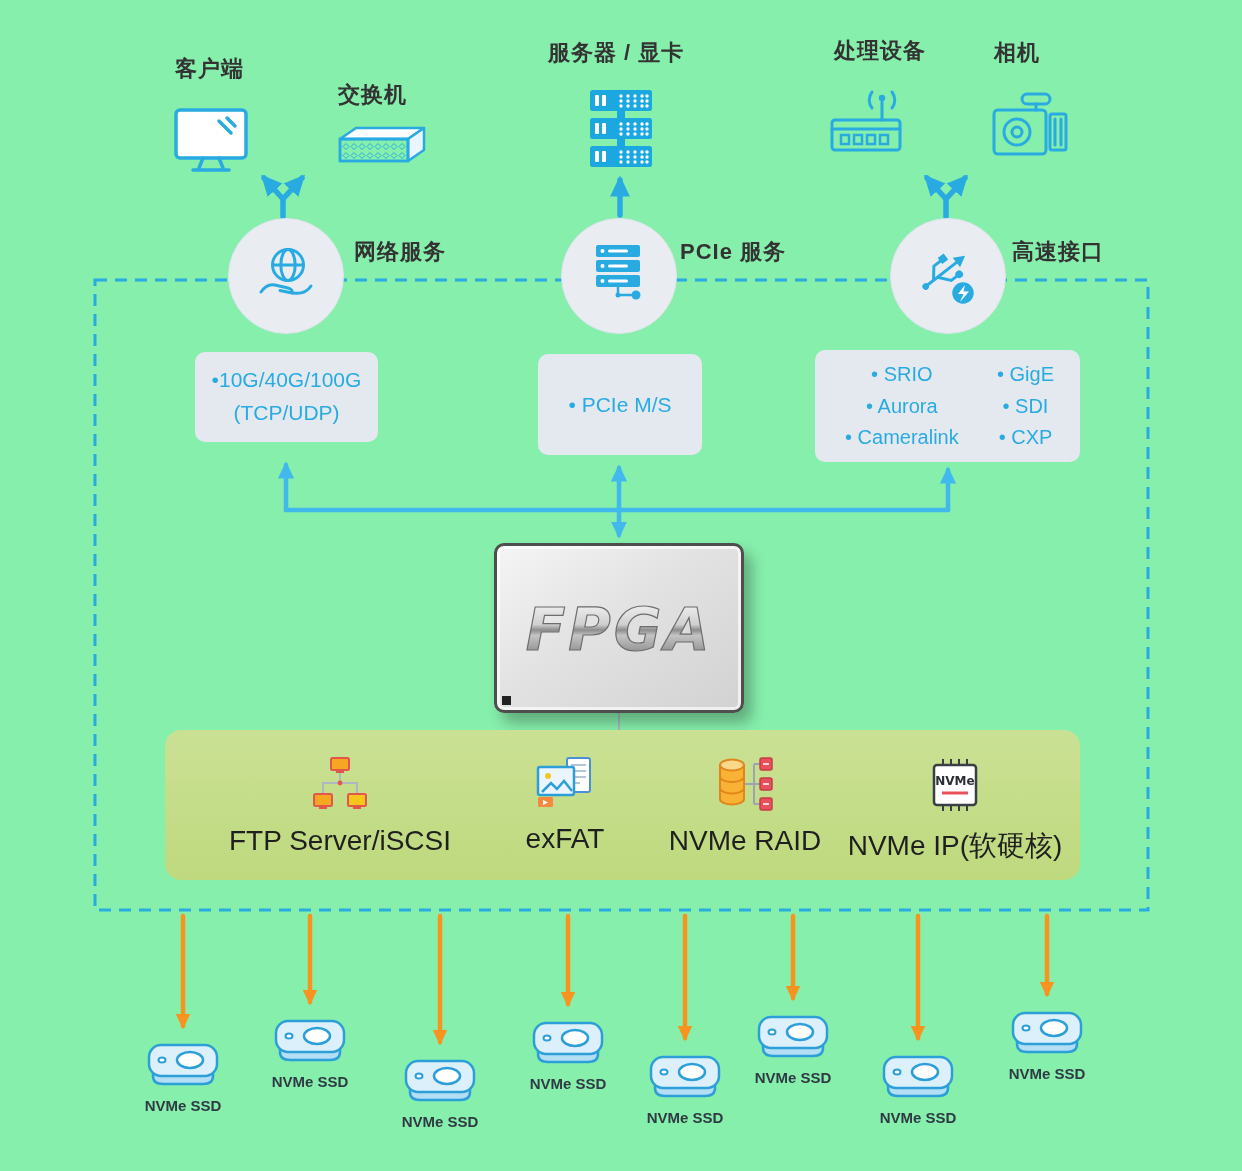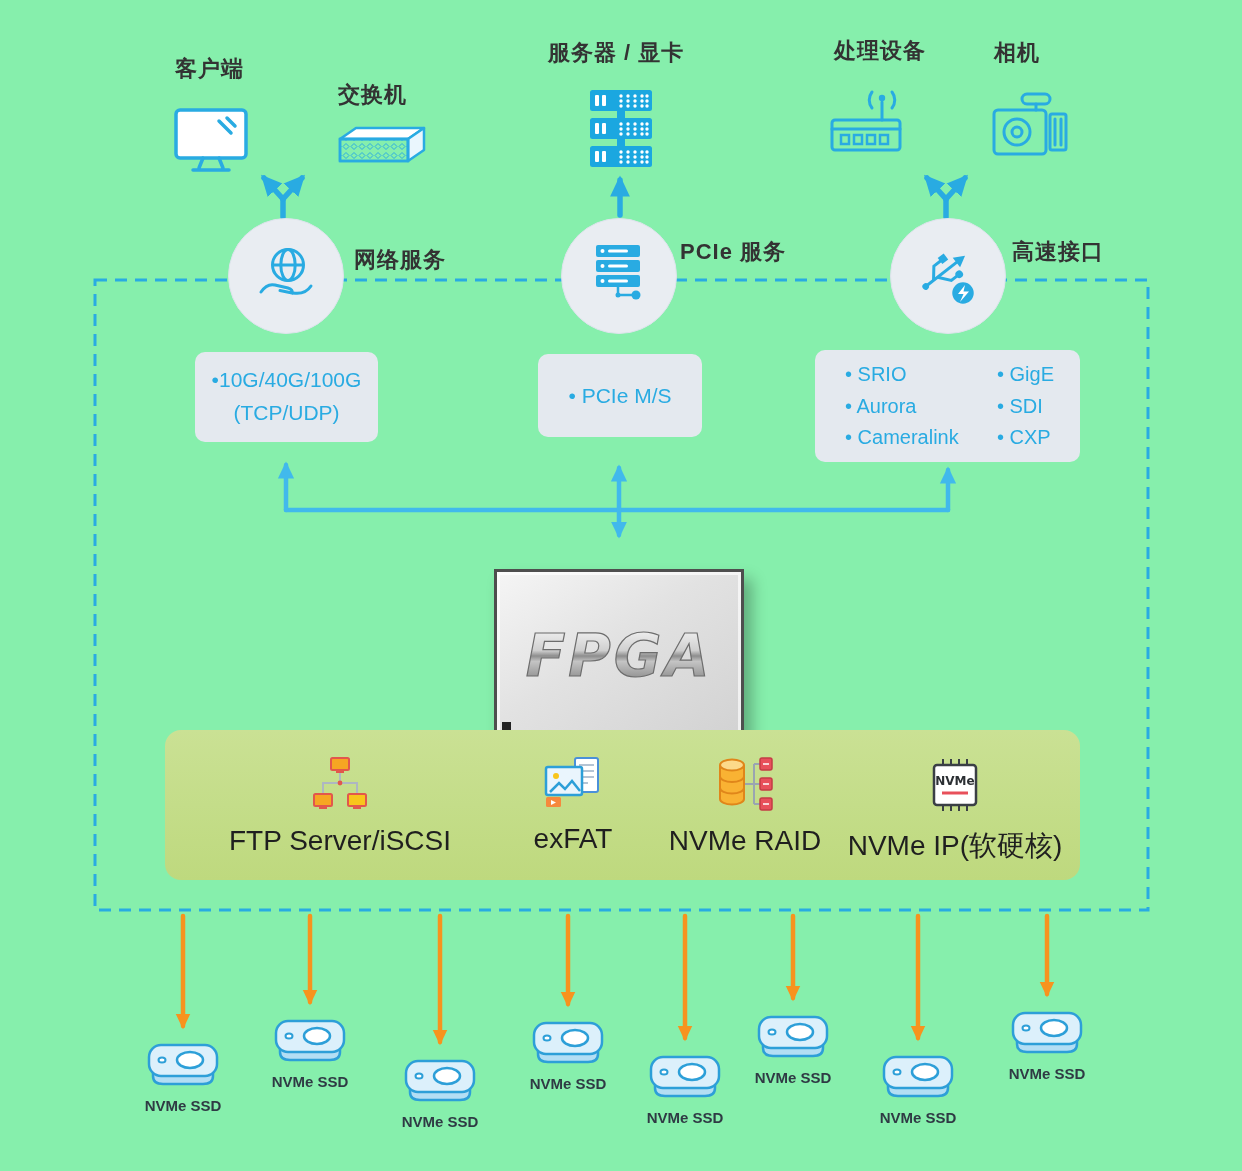--- a/index.html
+++ b/index.html
@@ -4,24 +4,24 @@
 <style>
   html,body{margin:0;padding:0;background:#fff;}
   body{font-family:"Liberation Sans","DejaVu Sans",sans-serif;}
   .canvas{position:relative;width:1242px;height:1171px;background:#86efac;overflow:hidden;}
   .connector-layer{position:absolute;left:0;top:0;z-index:1;}
   .device-label,.circle-label{position:absolute;font-size:22px;font-weight:600;color:#333;letter-spacing:1px;z-index:2;white-space:nowrap;}
   .device-icon{position:absolute;z-index:2;}
   .service-circle{position:absolute;width:114px;height:114px;border-radius:50%;background:#e9edf2;border:1px solid #dde4ec;display:flex;align-items:center;justify-content:center;z-index:3;}
   .svc-box{position:absolute;background:#e4e9ef;border-radius:10px;color:#29abe2;font-size:21px;font-weight:500;z-index:2;}
   .box-network{left:195px;top:352px;width:183px;height:90px;display:flex;flex-direction:column;align-items:center;justify-content:center;line-height:1.55;}
-  .box-pcie{left:538px;top:354px;width:164px;height:83px;display:flex;align-items:center;justify-content:center;}
-  .box-highspeed{left:815px;top:350px;width:265px;height:112px;display:flex;justify-content:space-between;box-sizing:border-box;padding:13px 26px 13px 30px;font-size:20px;}
+  .box-pcie{left:538px;top:354px;width:164px;height:101px;display:flex;align-items:center;justify-content:center;}
+  .box-highspeed{left:815px;top:350px;width:265px;height:112px;display:flex;justify-content:space-between;box-sizing:border-box;padding:13px 26px 13px 30px;font-size:20px;text-align:center;}
   .proto-col{display:flex;flex-direction:column;justify-content:space-between;}
-  .fpga-chip{position:absolute;left:494px;top:569px;width:244px;height:164px;border:3px solid #4e4e4e;border-radius:0;
+  .fpga-chip{position:absolute;left:494px;top:543px;width:244px;height:164px;border:3px solid #4e4e4e;border-radius:10px;
     background:linear-gradient(145deg,#f5f5f5 0%,#e2e2e2 45%,#d2d2d2 100%);
     box-shadow:8px 10px 14px rgba(0,0,0,.28), inset 0 0 0 3px rgba(255,255,255,.65);z-index:2;}
   .pin1{position:absolute;left:5px;bottom:5px;width:9px;height:9px;background:#222;}
   .software-panel{position:absolute;left:165px;top:730px;width:915px;height:150px;border-radius:16px;
     background:linear-gradient(180deg,#cae194 0%,#bed97e 100%);z-index:2;}
   .sw-item{position:absolute;top:26px;display:flex;flex-direction:column;align-items:center;gap:13px;}
   .sw-label{font-size:28px;font-weight:500;color:#1f1f1f;white-space:nowrap;}
   .ssd{position:absolute;width:96px;display:flex;flex-direction:column;align-items:center;gap:9px;z-index:2;}
   .ssd-label{font-size:15px;font-weight:600;color:#2f3a44;white-space:nowrap;}
 </style>
@@ -179,21 +179,21 @@
     <svg width="68" height="68" viewBox="0 0 68 68">
       <g fill="none" stroke="#29abe2" stroke-width="3">
         <circle cx="36" cy="23" r="15.5"></circle>
         <ellipse cx="36" cy="23" rx="7.2" ry="15.5"></ellipse>
         <line x1="20.5" y1="23" x2="51.5" y2="23"></line>
       </g>
       <path d="M9,50 q6,-9 14,-7 l13,3 q5,1.5 4,5 l-12,-2.5" fill="none" stroke="#29abe2" stroke-width="3" stroke-linecap="round"></path>
       <path d="M41,51 q12,2 18,-7" fill="none" stroke="#29abe2" stroke-width="3" stroke-linecap="round"></path>
     </svg>
   </div>
-  <span class="circle-label" style="left:354px;top:237px;margin-top:8px;">网络服务</span>
+  <span class="circle-label" style="left:354px;top:237px;">网络服务</span>
 
   <div class="service-circle" style="left:561px;top:218px;">
     <svg width="62" height="66" viewBox="0 0 62 66">
       <g fill="#29abe2">
         <rect x="8" y="2" width="44" height="12" rx="2"></rect>
         <rect x="8" y="17" width="44" height="12" rx="2"></rect>
         <rect x="8" y="32" width="44" height="12" rx="2"></rect>
       </g>
       <g fill="#fff">
         <circle cx="14.5" cy="8" r="2"></circle>
@@ -276,21 +276,21 @@
         <g stroke="#e2574c" stroke-width="2">
           <rect x="20" y="2" width="18" height="12" rx="1.5" fill="#f6a623"></rect>
           <rect x="3" y="38" width="18" height="12" rx="1.5" fill="#f6a623"></rect>
           <rect x="37" y="38" width="18" height="12" rx="1.5" fill="#f8c51c"></rect>
         </g>
         <path d="M25,16 h8 M8,52 h8 M42,52 h8" stroke="#e2574c" stroke-width="2"></path>
       </svg>
       <span class="sw-label">FTP Server/iSCSI</span>
     </div>
 
-    <div class="sw-item" style="left:348px;width:120px;">
+    <div class="sw-item" style="left:340px;width:120px;">
       <svg width="58" height="54" viewBox="0 0 58 54">
         <rect x="31" y="2" width="23" height="34" rx="2" fill="#fff" stroke="#4a90d9" stroke-width="2"></rect>
         <g stroke="#b5c4d4" stroke-width="2">
           <line x1="35" y1="9" x2="50" y2="9"></line>
           <line x1="35" y1="15" x2="50" y2="15"></line>
           <line x1="35" y1="21" x2="50" y2="21"></line>
           <line x1="35" y1="27" x2="44" y2="27"></line>
         </g>
         <rect x="2" y="11" width="36" height="28" rx="2" fill="#eaf5fd" stroke="#2d9fd8" stroke-width="2.5"></rect>
         <circle cx="12" cy="20" r="3" fill="#f8c51c"></circle>

